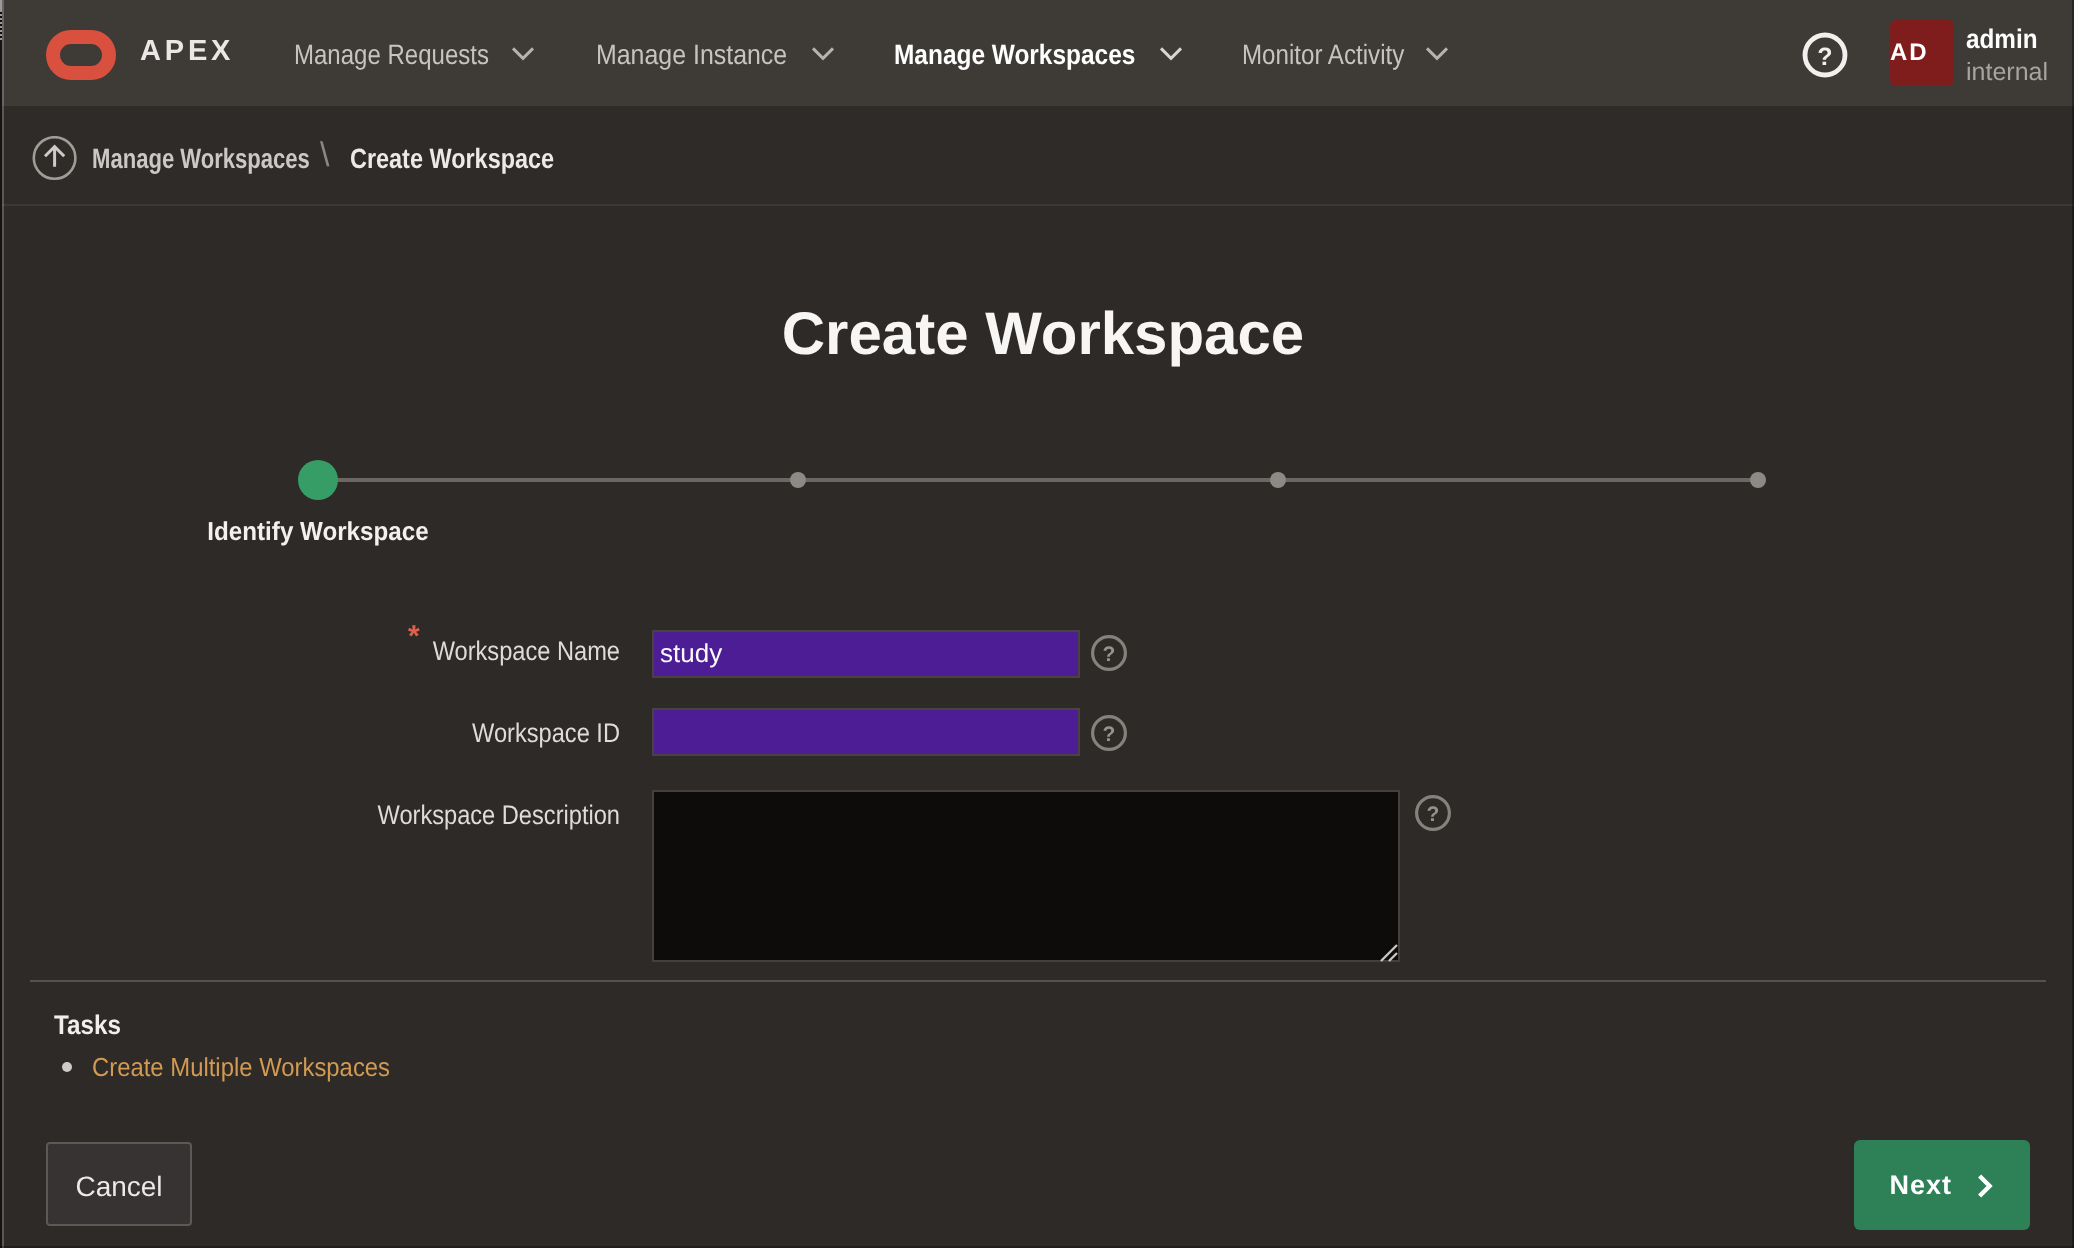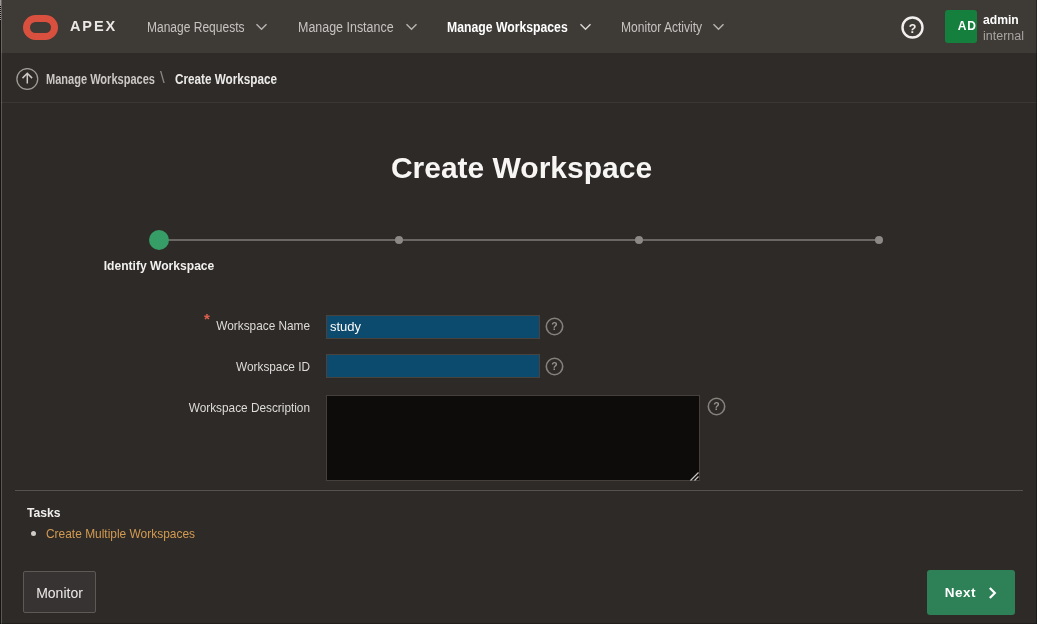--- a/index.html
+++ b/index.html
@@ -8,21 +8,21 @@
 
   
   .topbar { position:absolute; left:0; top:0; width:1037px; height:53px; background:#3e3a36; }
   .logo { position:absolute; left:23px; top:15px; width:35px; height:25px; border:7px solid #d9503e; border-radius:12.5px; }
   .brand { position:absolute; left:70px; top:18px; font-size:14.5px; font-weight:bold; letter-spacing:1.9px; color:#eae8e6;text-align:center; }
   .navitem { position:absolute; top:19px; font-size:14px; color:#c6c3c0; white-space:nowrap; }
   .navitem.active { color:#ffffff; font-weight:bold; }
   .navitem .nt { display:inline-block; transform-origin:left center; }
   .nchev { position:absolute; top:23px; }
   .tb-help { position:absolute; left:896px; top:11px; }
-  .avatar { position:absolute; left:945px; top:10px; width:32px; height:33px; background:#15803d; border-radius:3px; color:#fff; font-weight:bold; font-size:12px; letter-spacing:1px; text-align:right; line-height:33px; }
+  .avatar { position:absolute; left:945px; top:10px; width:32px; height:33px; background:#7f1d1d; border-radius:3px; color:#fff; font-weight:bold; font-size:12px; letter-spacing:1px; text-align:left; line-height:33px; }
   .uname { position:absolute; left:983px; top:12px; font-size:13.5px; font-weight:bold; color:#fdfdfd; transform:scaleX(0.9); transform-origin:left center; }
   .uws   { position:absolute; left:983px; top:29px; font-size:12.5px; color:#a7a4a1; }
 
   
   .crumbbar { position:absolute; left:0; top:53px; width:1037px; height:50px; background:#2e2b28; border-bottom:1px solid #3a3734; }
   .crumb-ico { position:absolute; left:10px; top:15px; }
   .crumb1 { position:absolute; left:46px; top:18px; font-size:14px; font-weight:600; color:#cbc8c5; transform:scaleX(0.788); transform-origin:left top; }
   .crumbsep { position:absolute; left:160px; top:15px; font-size:17px; color:#8a8784; }
   .crumb2 { position:absolute; left:175px; top:18px; font-size:14px; font-weight:bold; color:#eceae8; transform:scaleX(0.837); transform-origin:left top; }
 
@@ -31,21 +31,21 @@
 
   
   .ptrack { position:absolute; left:159px; top:239px; width:720px; height:2px; background:#6b6764; }
   .pdot { position:absolute; top:236px; width:8px; height:8px; border-radius:50%; background:#8d8a86; }
   .pbig { position:absolute; left:149px; top:230px; width:20px; height:20px; border-radius:50%; background:#379d66; }
   .plabel { position:absolute; left:59px; top:258px; width:200px; text-align:center; font-size:13px; font-weight:bold; color:#f2f1ef; transform:scaleX(0.93); }
 
   
   .lbl { position:absolute; display:inline-block; width:290px; text-align:right; font-size:13.5px; color:#dedcda; transform:scaleX(0.875); transform-origin:right center; }
   .req { color:#e0604e; font-size:15px; font-weight:bold; }
-  .tin { position:absolute; left:326px; width:214px; height:24px; background:#0c4a6e; border:1px solid #48433e; color:#fcfbfa; font-family:"Liberation Sans",sans-serif; font-size:13px; font-weight:400; padding:0 3px 1px 3px; outline:none; }
+  .tin { position:absolute; left:326px; width:214px; height:24px; background:#4c1d95; border:1px solid #48433e; color:#fcfbfa; font-family:"Liberation Sans",sans-serif; font-size:13px; font-weight:400; padding:0 3px 1px 3px; outline:none; }
   .tarea { position:absolute; left:326px; top:395px; width:374px; height:86px; background:#0d0c0b; border:1px solid #45403c; resize:none; }
   .helpico { position:absolute; }
 
   
   .sep { position:absolute; left:15px; top:490px; width:1008px; height:1px; background:#55514d; }
   .tasks-h { position:absolute; left:27px; top:505px; font-size:13.5px; font-weight:bold; color:#f0efed; transform:scaleX(0.9); transform-origin:left center; }
   .task-bullet { position:absolute; left:31px; top:531px; width:5px; height:5px; border-radius:50%; background:#cfcbc8; }
   .task-link { position:absolute; left:46px; top:526px; font-size:13px; color:#d29a52; transform:scaleX(0.918); transform-origin:left center; }
 
   
@@ -134,21 +134,21 @@
   </svg>
   <svg style="position:absolute;left:690px;top:472px;" width="9" height="9" viewBox="0 0 9 9">
     <path d="M8.5 0.5L0.5 8.5 M8.5 4.5L4.5 8.5" stroke="#c9c6c3" stroke-width="1.2" fill="none"></path>
   </svg>
 
   <div class="sep"></div>
   <div class="tasks-h">Tasks</div>
   <div class="task-bullet"></div>
   <div class="task-link">Create Multiple Workspaces</div>
 
-  <div class="btn-cancel">Monitor</div>
+  <div class="btn-cancel">Cancel</div>
   <div class="btn-next">Next
     <svg style="vertical-align:-1.5px;margin-left:8px;" width="9" height="12" viewBox="0 0 9 12">
       <path d="M1.8 1l5 5-5 5" fill="none" stroke="#fff" stroke-width="2.2"></path>
     </svg>
   </div>
 
   <div class="edge-l0"></div>
   <div class="edge-l1"></div>
   <div class="edge-r"></div>
   <div class="edge-b"></div>

